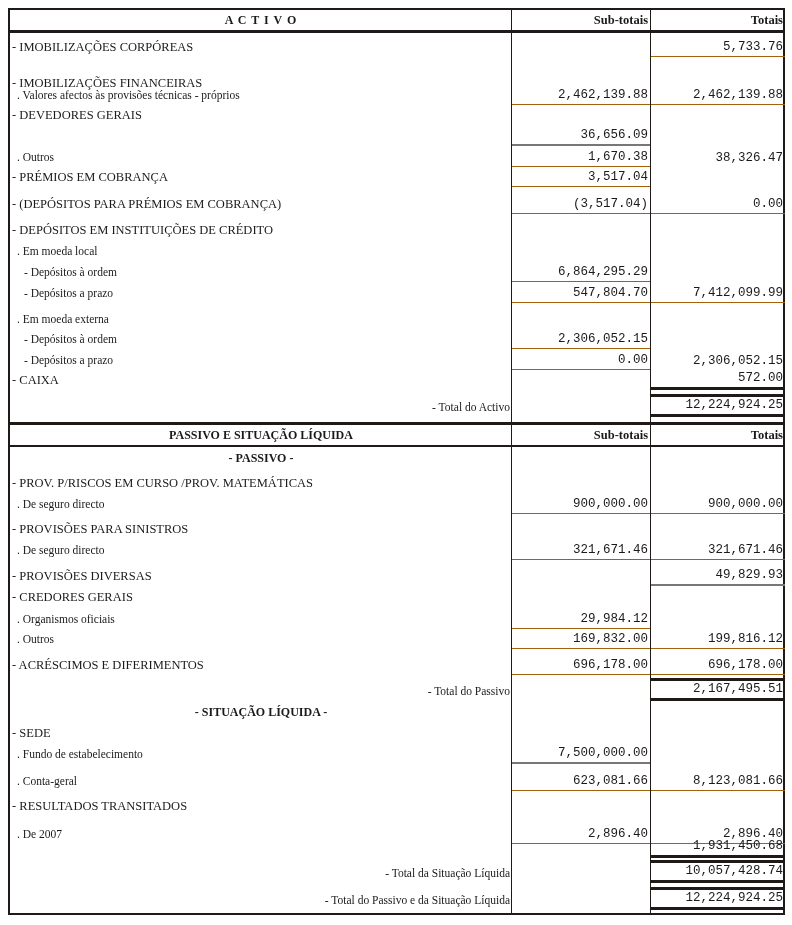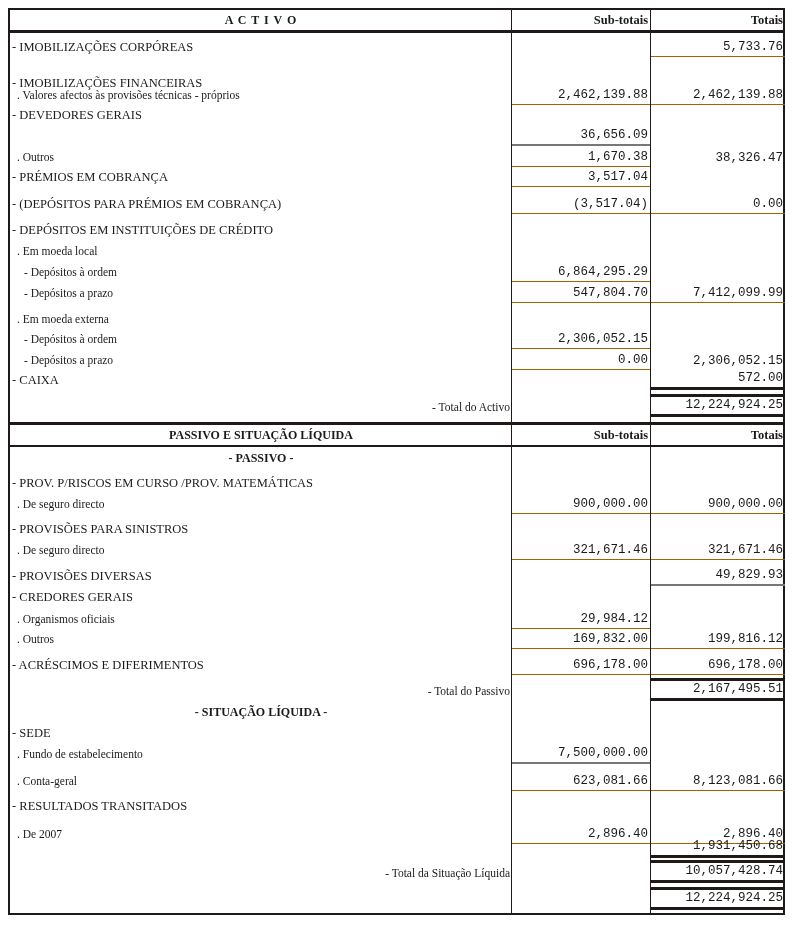--- a/index.html
+++ b/index.html
@@ -218,17 +218,18 @@
       <div class="row" style="top: 828px;">
         <div class="num c1 "></div>
         <div class="num c2 ulb">1,931,450.68</div>
       </div>
       <div class="row" style="top: 853px;">
         <div class="lbl right">- Total da Situação Líquida</div>
         <div class="num c1 "></div>
         <div class="num c2 ulb ol">10,057,428.74</div>
       </div>
       <div class="row" style="top: 880px;">
+        <div class="lbl right">- Total do Passivo e da Situação Líquida</div>
         <div class="num c1 "></div>
         <div class="num c2 ulb ol">12,224,924.25</div>
       </div>
     </div>
 </div>
 
 </body></html>

